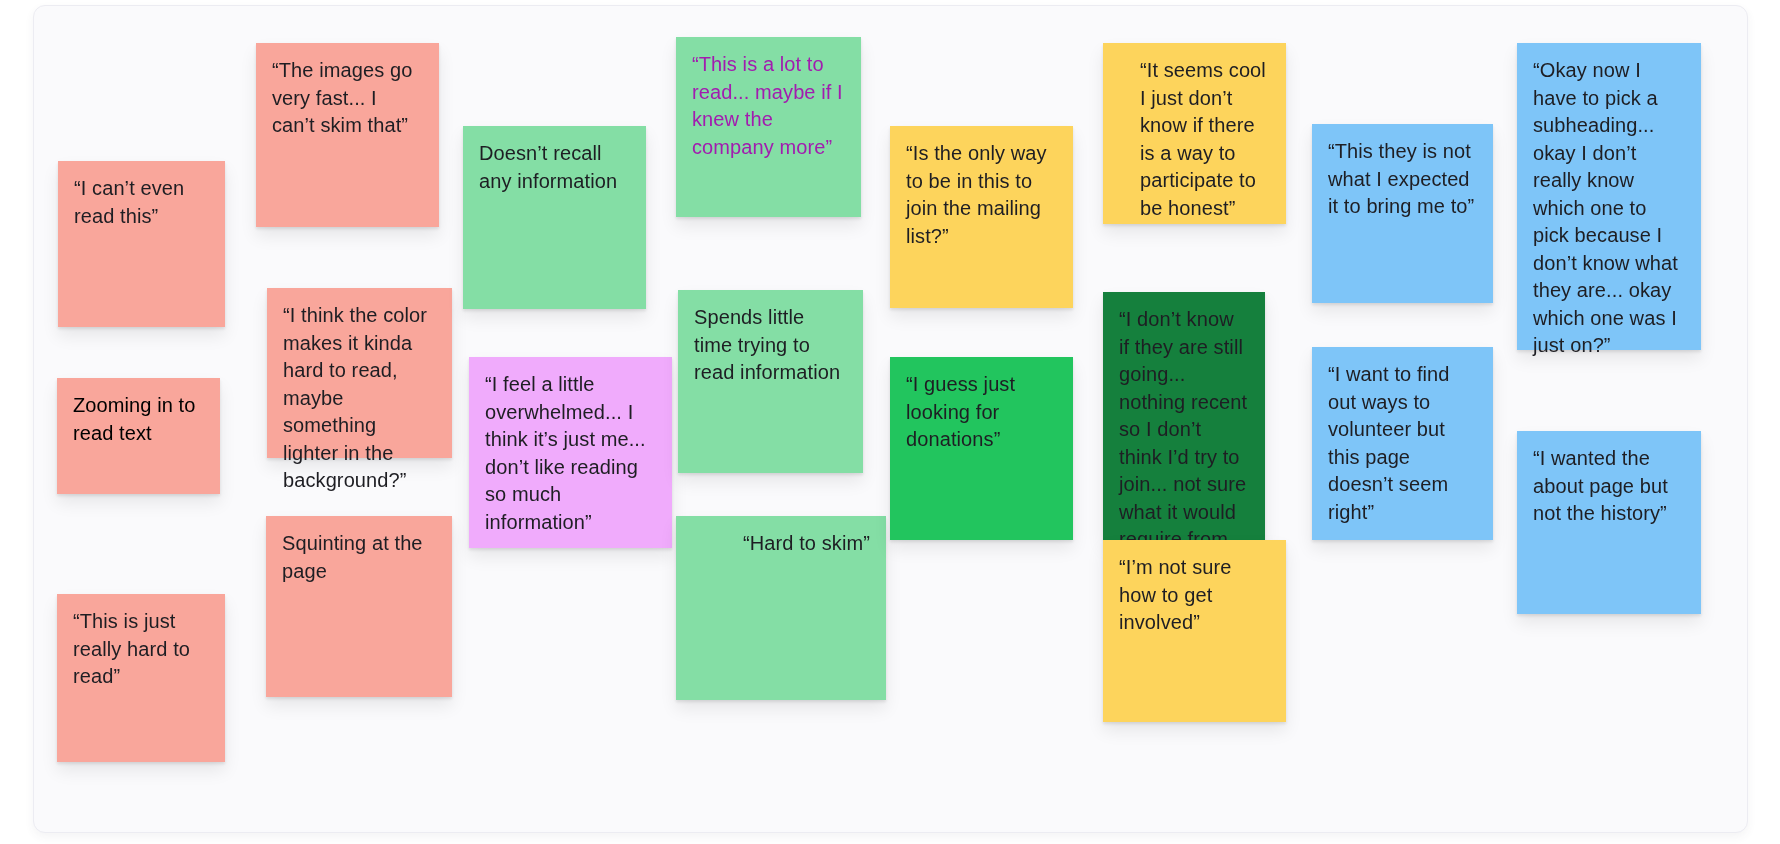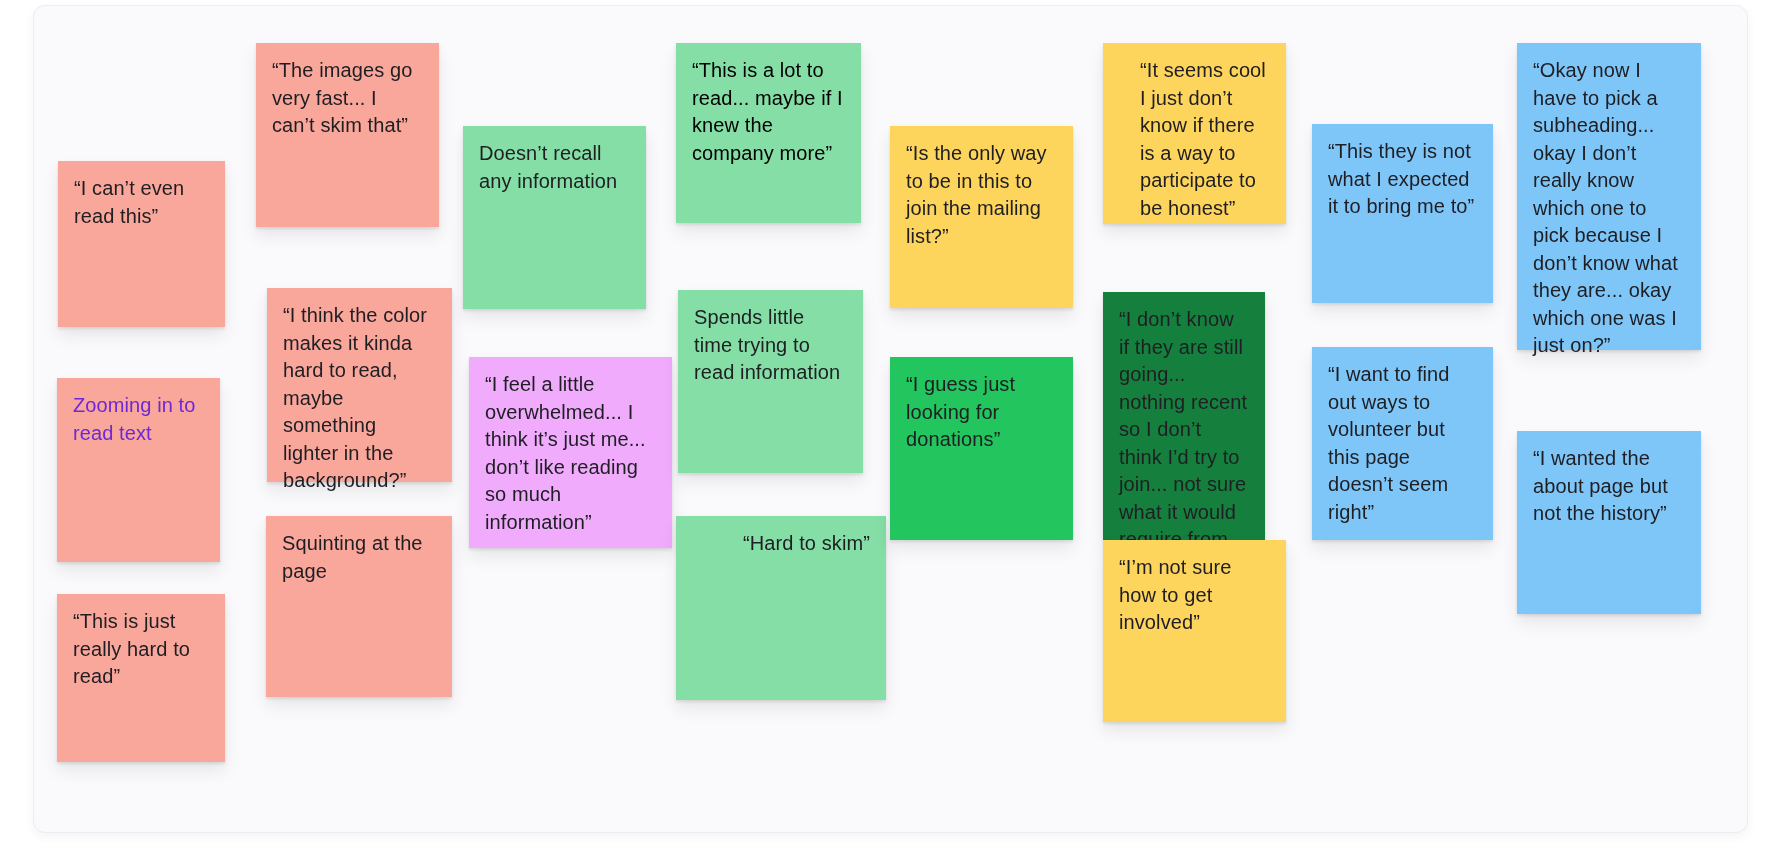--- a/index.html
+++ b/index.html
@@ -41,42 +41,42 @@
   }
 </style>
 </head>
 <body>
 
 <div class="board" style="background: rgb(250, 250, 252); border-color: rgb(236, 236, 242);"></div>
 
 <div class="sticky-note" style="left: 58px; top: 161px; width: 167px; height: 166px; background: rgb(249, 166, 155); color: rgb(30, 30, 35);">
     <span class="note-text">“I can’t even read this”</span>
   </div>
-<div class="sticky-note" style="left: 57px; top: 378px; width: 163px; height: 184px; background: rgb(249, 166, 155); color: #6d28d9;">
+<div class="sticky-note" style="left: 57px; top: 378px; width: 163px; height: 116px; background: rgb(249, 166, 155); color: #000000;">
     <span class="note-text">Zooming in to read text</span>
   </div>
 <div class="sticky-note" style="left: 57px; top: 594px; width: 168px; height: 168px; background: rgb(249, 166, 155); color: rgb(30, 30, 35);">
     <span class="note-text">“This is just really hard to read”</span>
   </div>
 <div class="sticky-note" style="left: 256px; top: 43px; width: 183px; height: 184px; background: rgb(249, 166, 155); color: rgb(30, 30, 35);">
     <span class="note-text">“The images go very fast... I can’t skim that”</span>
   </div>
-<div class="sticky-note" style="left: 267px; top: 288px; width: 185px; height: 194px; background: rgb(249, 166, 155); color: rgb(30, 30, 35);">
+<div class="sticky-note" style="left: 267px; top: 288px; width: 185px; height: 170px; background: rgb(249, 166, 155); color: rgb(30, 30, 35);">
     <span class="note-text">“I think the color makes it kinda hard to read, maybe something lighter in the background?”</span>
   </div>
 <div class="sticky-note" style="left: 266px; top: 516px; width: 186px; height: 181px; background: rgb(249, 166, 155); color: rgb(30, 30, 35);">
     <span class="note-text">Squinting at the page</span>
   </div>
 <div class="sticky-note" style="left: 463px; top: 126px; width: 183px; height: 183px; background: rgb(132, 222, 165); color: rgb(30, 30, 35);">
     <span class="note-text">Doesn’t recall any information</span>
   </div>
 <div class="sticky-note" style="left: 469px; top: 357px; width: 203px; height: 191px; background: #f0abfc; color: rgb(30, 30, 35);">
     <span class="note-text">“I feel a little overwhelmed... I think it’s just me... don’t like reading so much information”</span>
   </div>
-<div class="sticky-note" style="left: 676px; top: 43px; width: 185px; height: 180px; background: rgb(132, 222, 165); color: #000000;">
+<div class="sticky-note" style="left: 676px; top: 37px; width: 185px; height: 180px; background: rgb(132, 222, 165); color: #a21caf;">
     <span class="note-text">“This is a lot to read... maybe if I knew the company more”</span>
   </div>
 <div class="sticky-note" style="left: 678px; top: 290px; width: 185px; height: 183px; background: rgb(132, 222, 165); color: rgb(30, 30, 35);">
     <span class="note-text">Spends little time trying to read information</span>
   </div>
 <div class="sticky-note" style="left: 676px; top: 516px; width: 210px; height: 184px; background: rgb(132, 222, 165); color: rgb(30, 30, 35); text-align: right;">
     <span class="note-text">“Hard to skim”</span>
   </div>
 <div class="sticky-note" style="left: 890px; top: 126px; width: 183px; height: 182px; background: rgb(253, 212, 92); color: rgb(30, 30, 35);">
     <span class="note-text">“Is the only way to be in this to join the mailing list?”</span>

